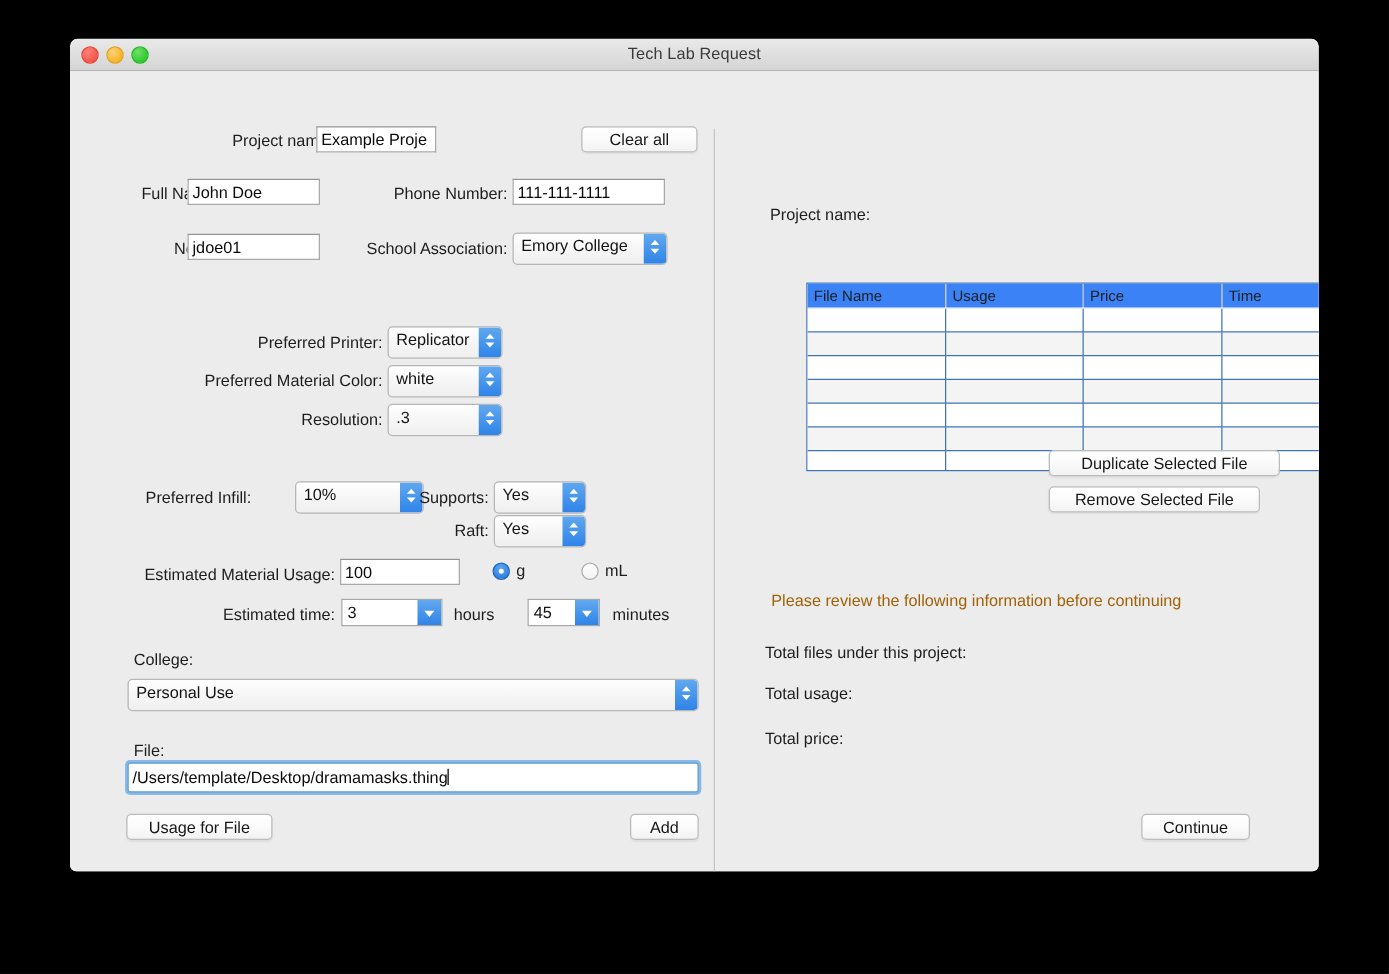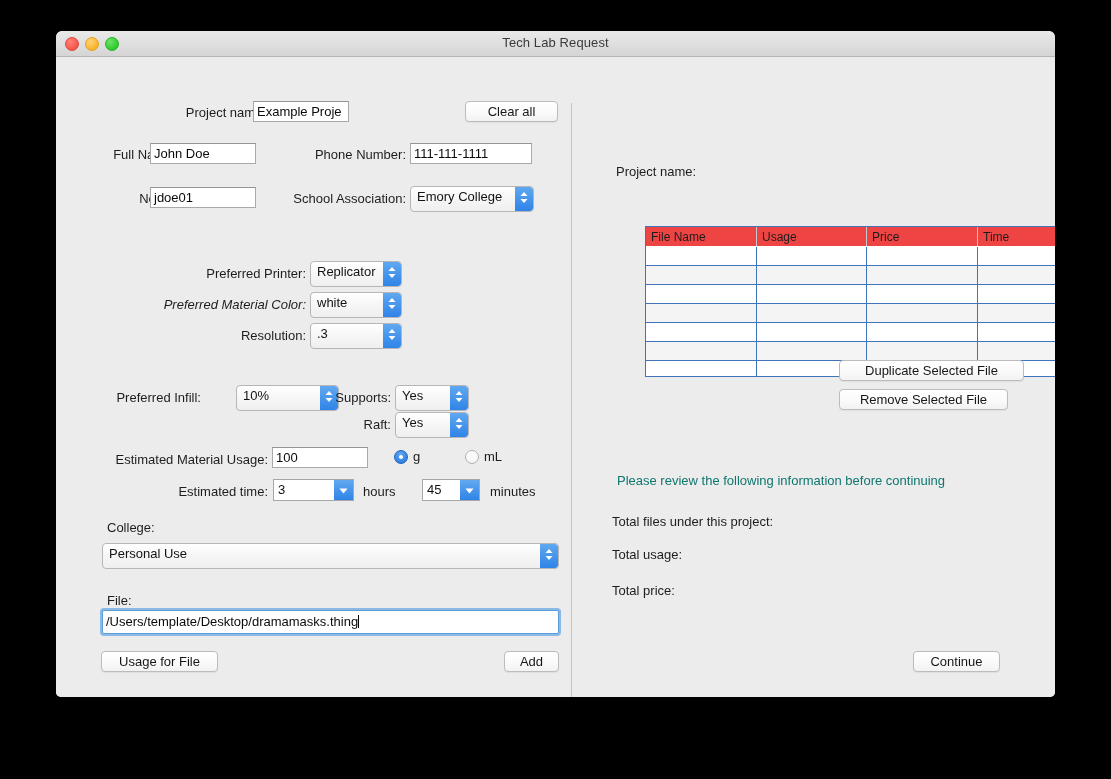--- a/index.html
+++ b/index.html
@@ -229,41 +229,41 @@
     width: 100%;
     table-layout: fixed;
   }
   #file-table th {
     font-weight: normal;
     font-size: 12px;
     color: #1d1d1d;
     text-align: left;
     padding: 1px 0 1px 5px;
     height: 17px;
-    background: #ef4444;
+    background: #3b82f6;
     border-right: 1px solid #c8c8c8;
     border-bottom: 1px solid #ffffff;
   }
   #file-table th:last-child { border-right: none; }
   #file-table td {
     height: 18px;
     padding: 0;
     border-right: 1px solid #3f74b8;
     border-bottom: 1px solid #3f74b8;
   }
   #file-table td:last-child { border-right: none; }
   #file-table tbody tr:nth-child(even) td { background: #f4f4f4; }
   #file-table tbody tr:nth-child(odd) td  { background: #ffffff; }
   #file-table tbody tr:last-child td { border-bottom: none; }
 
   
   #warning {
     position: absolute;
     font-size: 13px;
-    color: #0f766e;
+    color: #a16207;
     white-space: nowrap;
   }
 </style>
 </head>
 <body>
 
 <div id="desktop">
 
   <div id="window">
 
@@ -306,21 +306,21 @@
       <div class="popup" style="left:254px; top:204px; width:92px;">
         <span>Replicator</span>
         <span class="arrowbox">
           <svg width="10" height="13" viewBox="0 0 10 13">
             <polygon points="5,1 8.5,5 1.5,5" fill="#ffffff"></polygon>
             <polygon points="5,12 8.5,8 1.5,8" fill="#ffffff"></polygon>
           </svg>
         </span>
       </div>
 
-      <div class="lbl right" style="left:30px; top:240px; width:220px;font-style:italic;">Preferred Material Color:</div>
+      <div class="lbl right" style="left:30px; top:240px; width:220px;">Preferred Material Color:</div>
       <div class="popup" style="left:254px; top:235px; width:92px;">
         <span>white</span>
         <span class="arrowbox">
           <svg width="10" height="13" viewBox="0 0 10 13">
             <polygon points="5,1 8.5,5 1.5,5" fill="#ffffff"></polygon>
             <polygon points="5,12 8.5,8 1.5,8" fill="#ffffff"></polygon>
           </svg>
         </span>
       </div>
 

